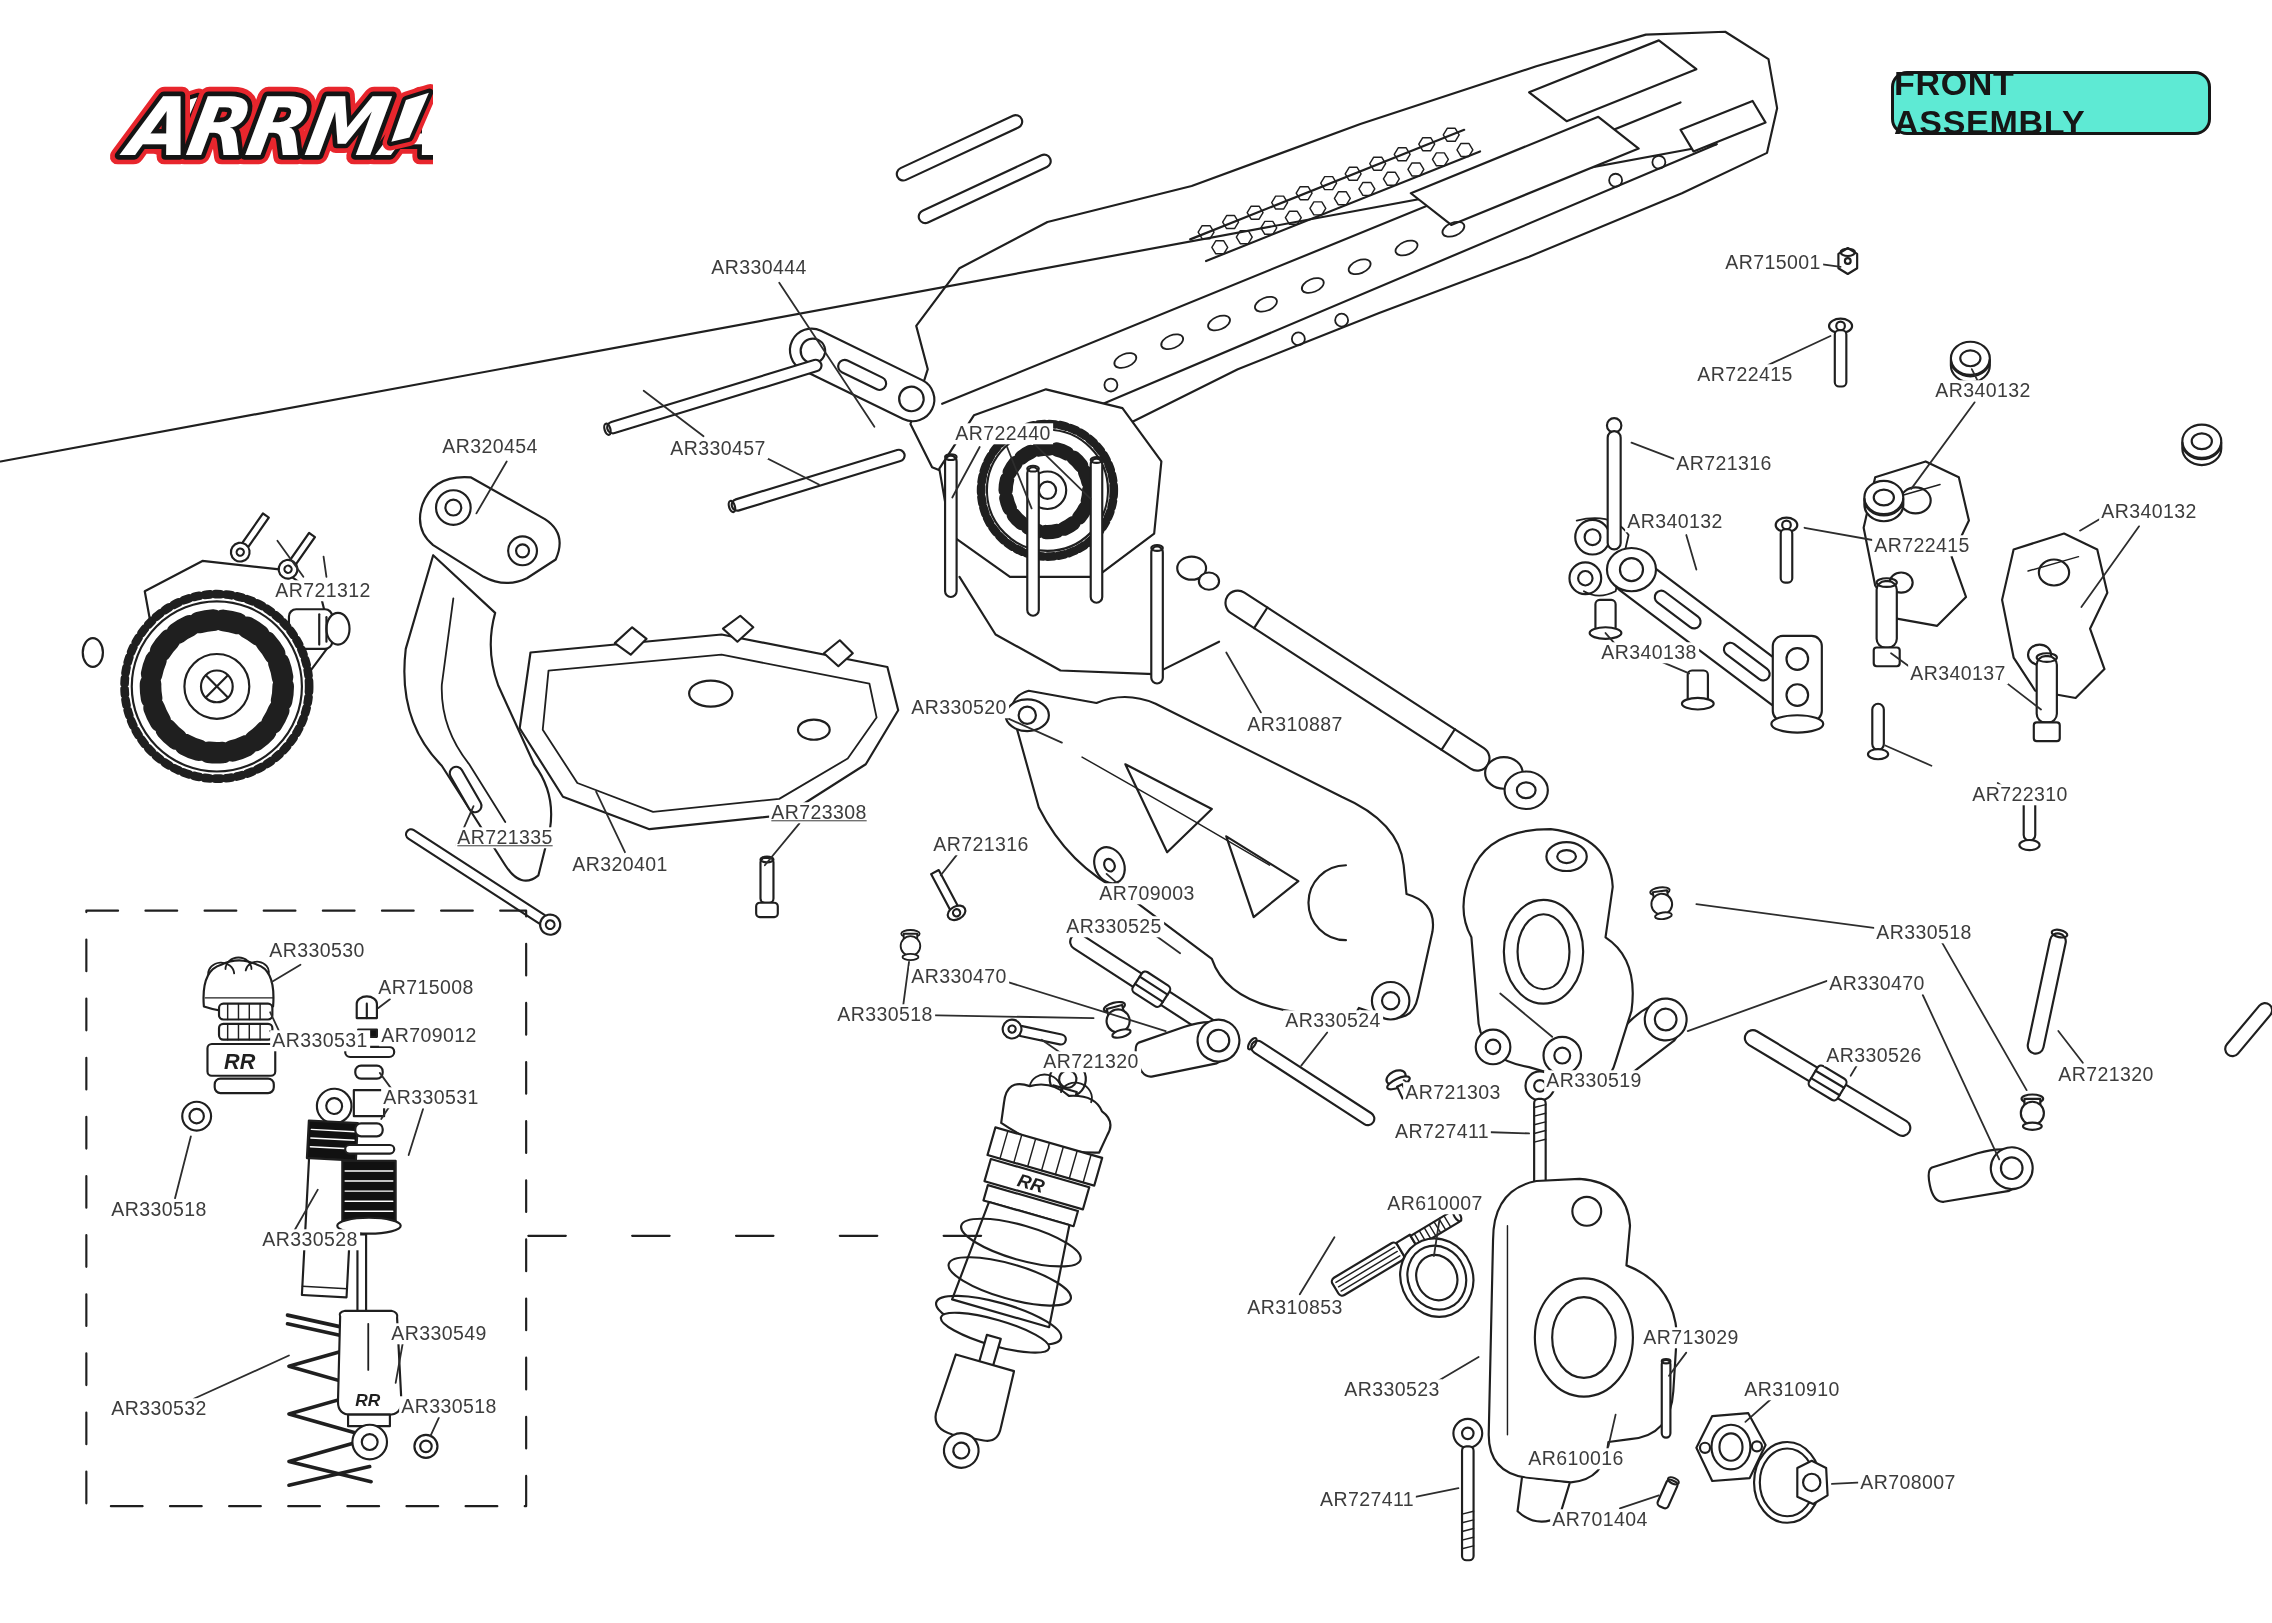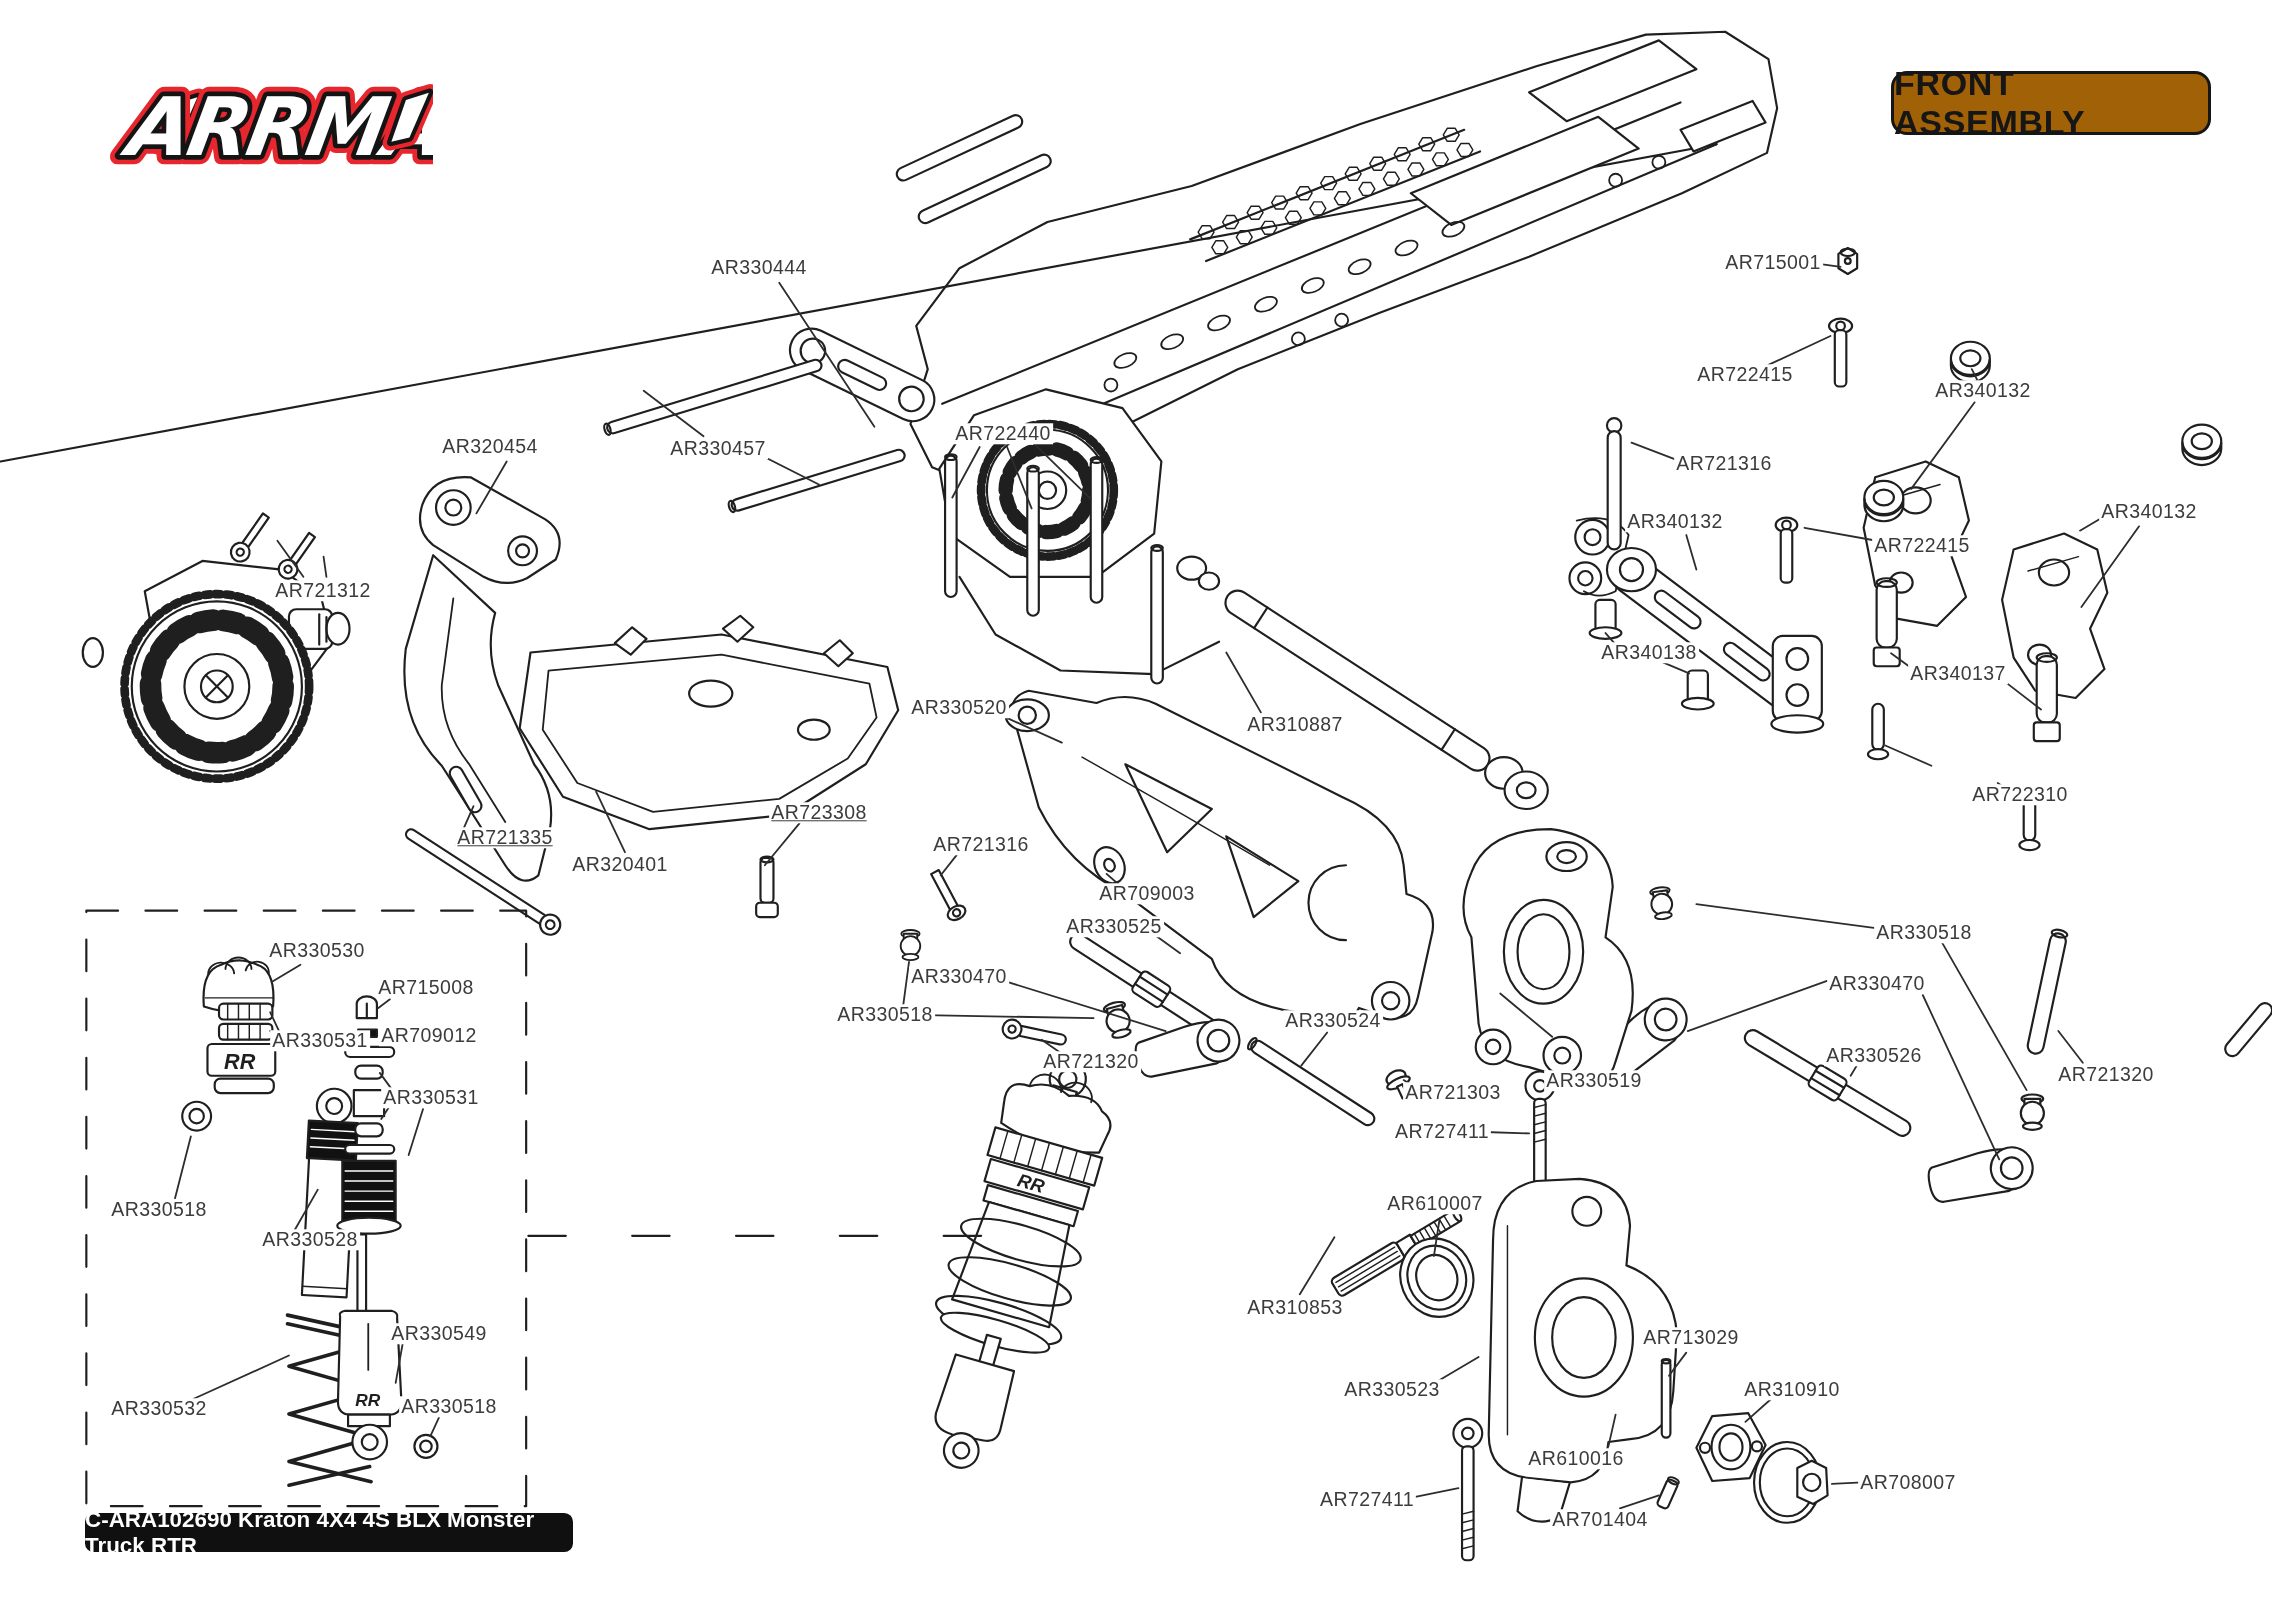--- a/index.html
+++ b/index.html
@@ -5,21 +5,21 @@
   html,body{margin:0;padding:0;background:#fff;}
   #stage{position:relative;width:2273px;height:1623px;background:#fff;overflow:hidden;
          font-family:"Liberation Sans",sans-serif;}
   #art{position:absolute;left:0;top:0;}
   .label{position:absolute;transform:translate(-50%,-50%);white-space:nowrap;
          font-size:19.5px;color:#3c3c3c;background:#fff;padding:0 2.2px;line-height:1.1;
          letter-spacing:0.4px;}
   #title-box{position:absolute;left:1891px;top:71px;width:314px;height:58px;
              border:3.6px solid #161616;border-radius:16px;display:flex;align-items:center;
              justify-content:center;font-size:34px;font-weight:bold;color:#161616;
-             letter-spacing:0.7px;background:#a16207;}
+             letter-spacing:0.7px;background:#5eead4;}
   #footer-box{position:absolute;left:85px;top:1513px;width:488px;height:39px;
               background:#101010;border-radius:8.7px;display:flex;align-items:center;
               justify-content:center;color:#fff;font-weight:bold;font-size:22.4px;}
   #logo{position:absolute;left:72px;top:38px;}
 </style>
 </head>
 <body>
 
 <div id="stage">
 
@@ -677,17 +677,14 @@
       <div class="label" style="left: 310px; top: 1240px;">AR330528</div>
       <div class="label" style="left: 159px; top: 1409px;">AR330532</div>
       <div class="label" style="left: 439px; top: 1334px;">AR330549</div>
       <div class="label" style="left: 449px; top: 1407px;">AR330518</div>
       <div class="label" style="left: 1874px; top: 1040px; margin-top: 16px;">AR330526</div>
       <div class="label" style="left: 1877px; top: 984px;">AR330470</div>
       <div class="label" style="left: 1924px; top: 933px;">AR330518</div>
       <div class="label" style="left: 2106px; top: 1075px;">AR721320</div>
     </div>
 
-  <div id="footer-box">
-      <span>C-ARA102690 Kraton 4X4 4S BLX Monster Truck RTR</span>
-    </div>
 </div>
 
 
 </body></html>

